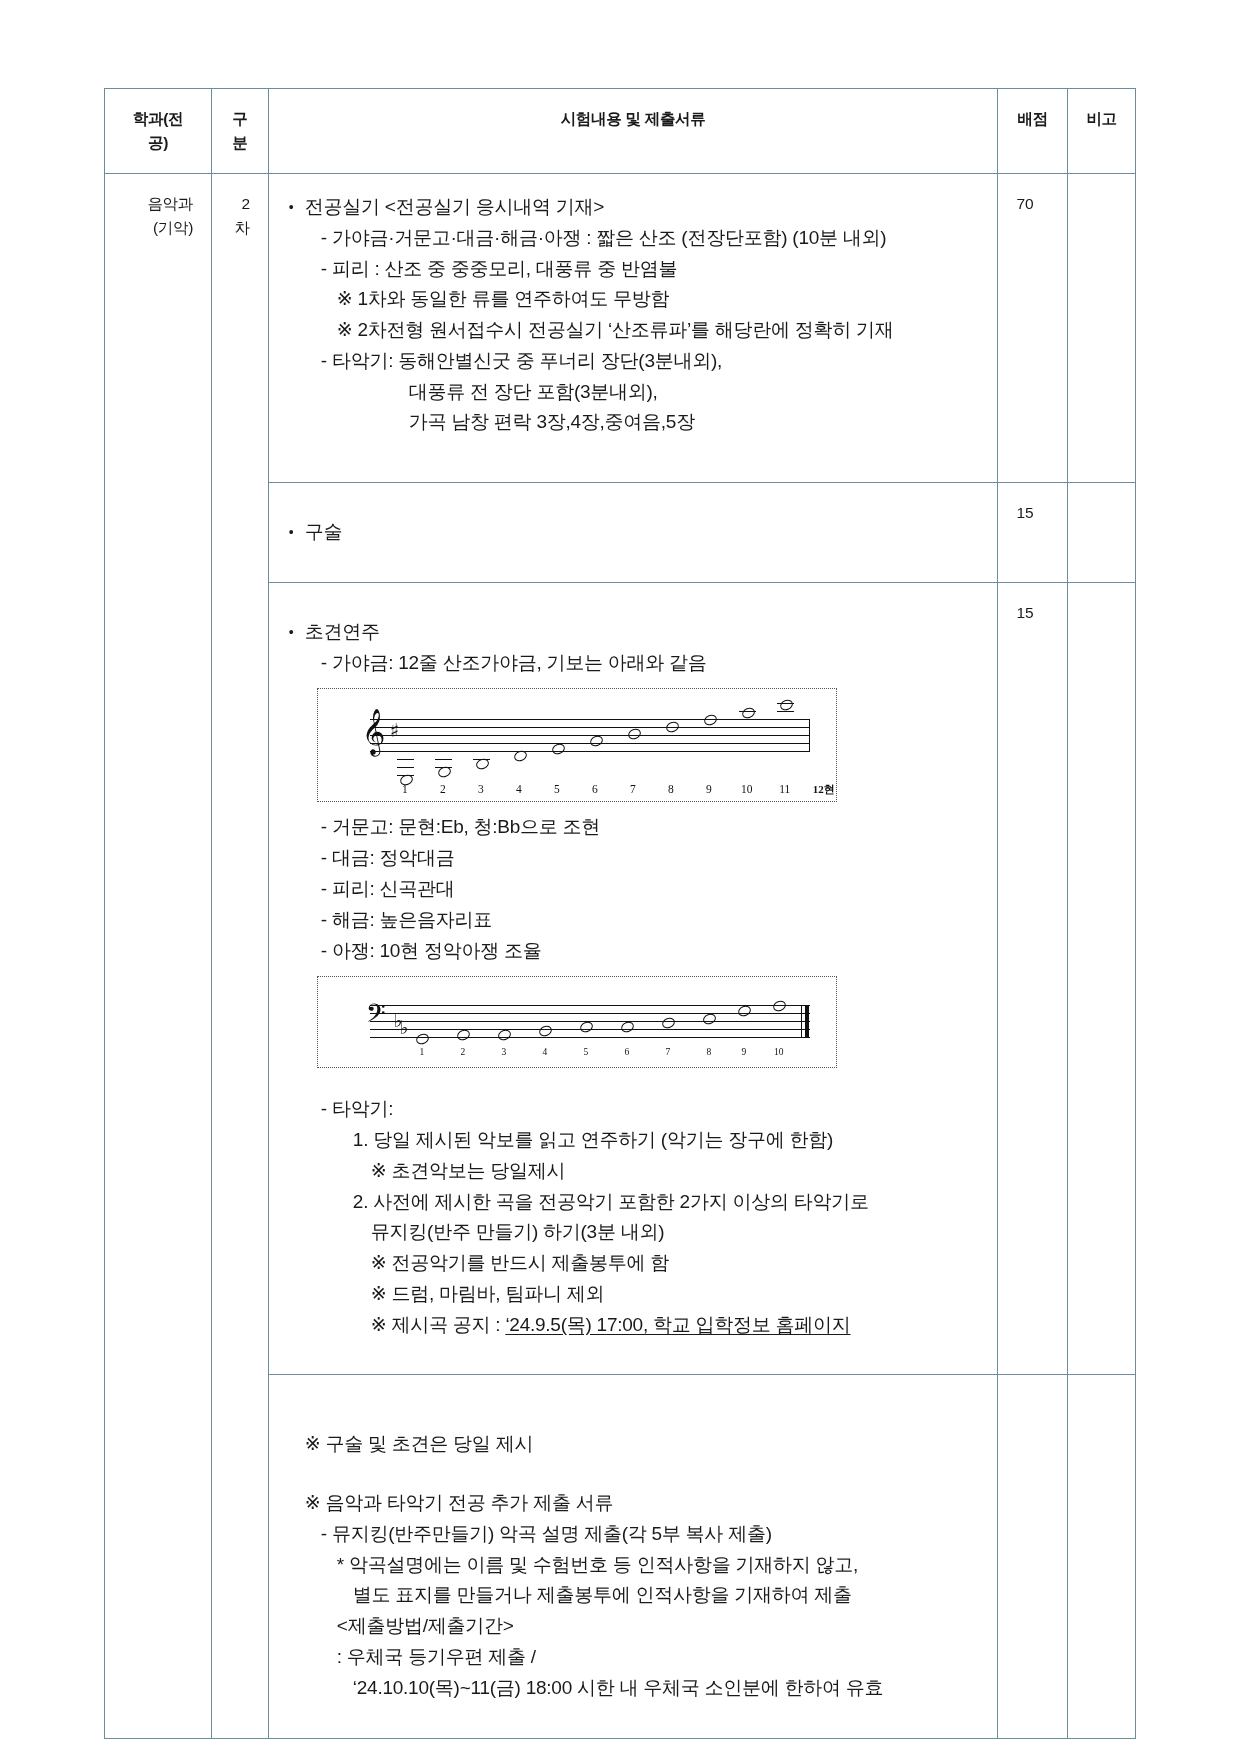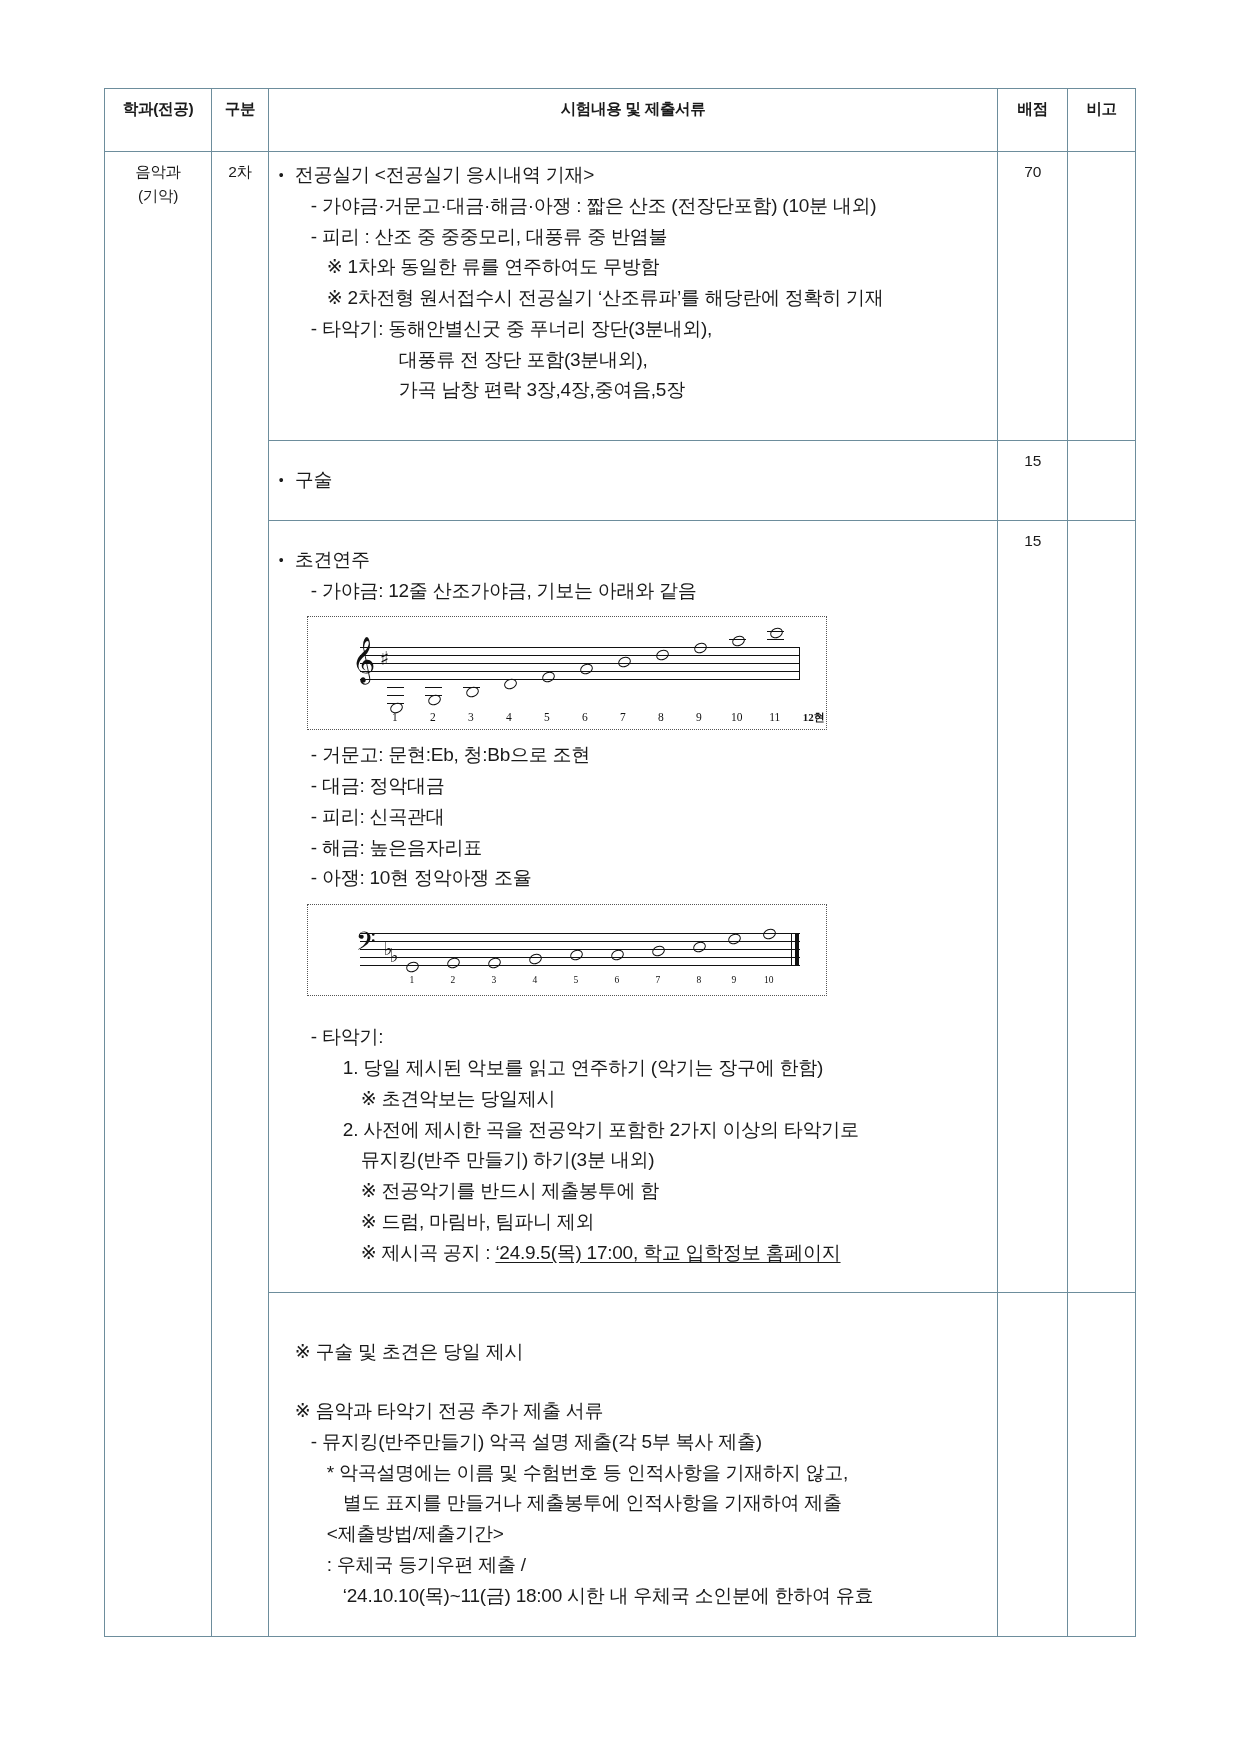--- a/index.html
+++ b/index.html
@@ -25,50 +25,50 @@
   }
   table.exam-table {
     width: 1032px;
     border-collapse: collapse;
     table-layout: fixed;
     border: 1.3px solid #5b7f91;
   }
   table.exam-table th,
   table.exam-table td {
     border: 1px solid #6d8d9c;
-    padding: 8px;
+    padding: 18px;
     vertical-align: top;
     font-size: 15.5px;
     line-height: 1.55;
   }
   thead th {
     text-align: center;
     vertical-align: middle;
     height: 46px;
     font-weight: 700;
     font-size: 16px;
     letter-spacing: -0.3px;
     border-bottom: 1.3px solid #5b7f91;
   }
   .col-dept  { width: 98px; }
   .col-div   { width: 52px; }
   .col-body  { width: 668px; }
   .col-score { width: 64px; }
   .col-note  { width: 62px; }
 
   td.cell-dept, td.cell-div {
-    text-align: center;
+    text-align: right;
     vertical-align: middle;
     font-size: 16px;
     letter-spacing: -0.3px;
     line-height: 1.5;
     margin-left: 40px;
   }
   td.cell-score {
-    text-align: center;
+    text-align: left;
     vertical-align: middle;
     font-size: 16px;
   }
   td.cell-note { }
 
   td.cell-body {
     padding: 14px 10px 14px 14px;
   }
   
   .dotted-top { border-top: 1.3px dotted #7d99a6 !important; }

